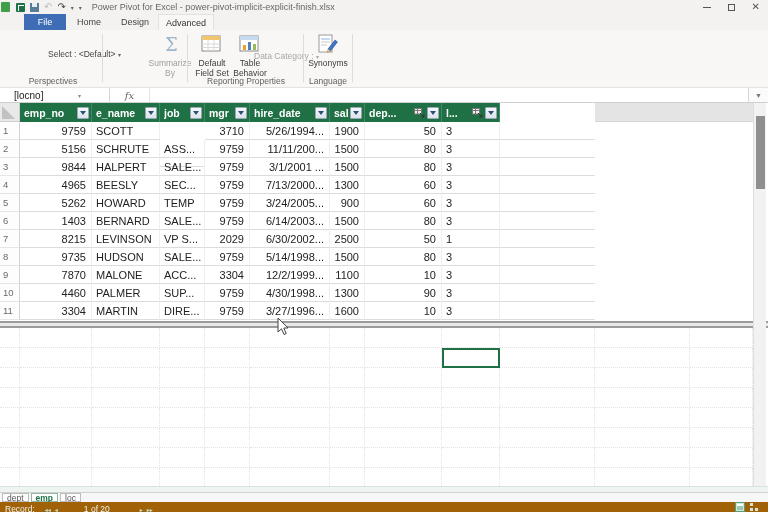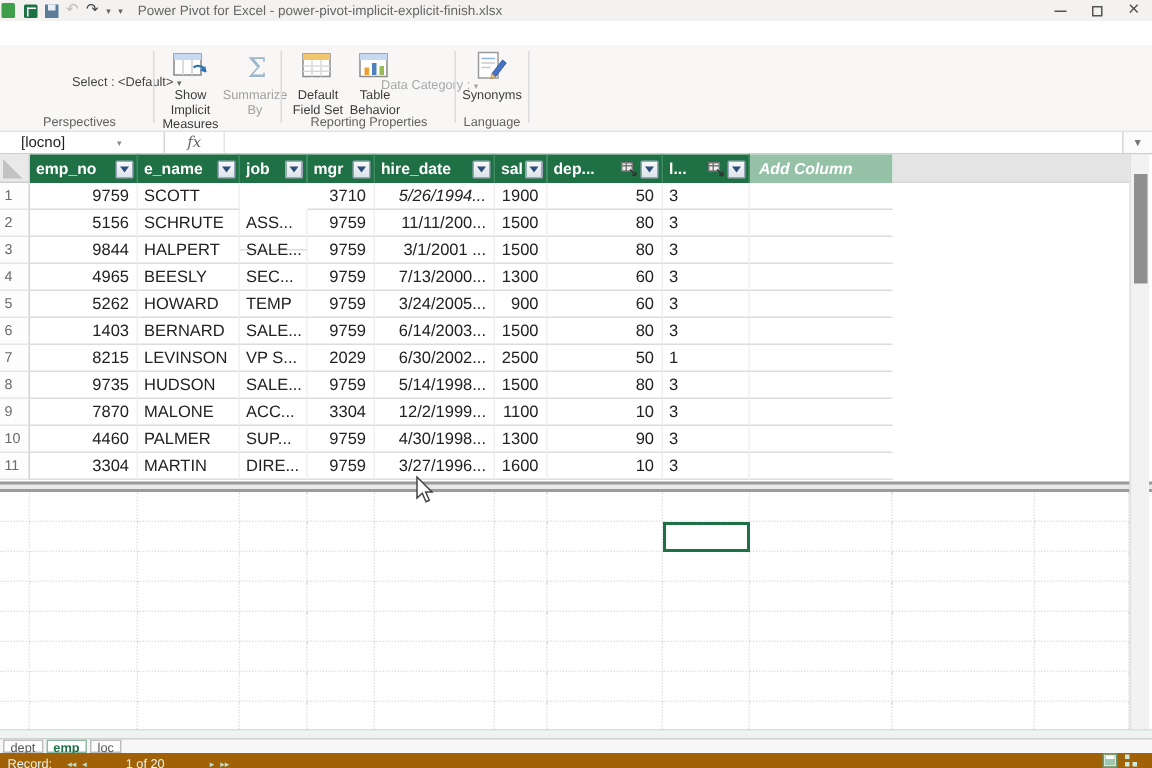--- a/index.html
+++ b/index.html
@@ -118,39 +118,36 @@
       <span class="qicon qdrop">▾</span>
     </div>
     <div class="titletext">Power Pivot for Excel - power-pivot-implicit-explicit-finish.xlsx</div>
     <div class="winctl">
       <span class="wmin"></span>
       <span class="wrest"></span>
       <span class="wclose">✕</span>
     </div>
   </div>
 
+  <div class="tabrow">
+    <div class="rtab file">File</div>
+    <div class="rtab t1">Home</div>
+    <div class="rtab t2">Design</div>
+    <div class="rtab active">Advanced</div>
+    <div class="ribbon-collapse">▲</div>
+    <div class="helpicon">?</div>
+  </div>
 
   <div class="ribbon">
     <div class="smallctl" style="left:48px; top:19px;">
       <span>Select : &lt;Default&gt;</span> <span style="font-size:6px;color:#666;">▾</span>
     </div>
     <div class="glabel" style="left:4px; width:98px;">Perspectives</div>
     <div class="rdiv" style="left:102px;"></div>
 
-    <div class="bigbtn" style="left:105px;">
-      <svg width="26" height="24" viewBox="0 0 26 24">
-        <rect x="2" y="3" width="18" height="14" fill="#fff" stroke="#888"></rect>
-          <rect x="2" y="3" width="18" height="4" fill="#c5d9f1"></rect>
-        <line x1="8" y1="7" x2="8" y2="17" stroke="#cfcfcf"></line>
-          <line x1="14" y1="7" x2="14" y2="17" stroke="#cfcfcf"></line>
-        <path d="M15 12 a5 5 0 0 1 8 3" fill="none" stroke="#2e75b6" stroke-width="1.6"></path>
-        <path d="M23 11 l0.4 4.4 -4.2 -1.4 z" fill="#2e75b6"></path>
-      </svg>
-      <span>Show Implicit Measures</span>
-    </div>
     <div class="bigbtn disabled" style="left:148px;">
       <svg width="26" height="24" viewBox="0 0 26 24">
         <text x="8" y="18" font-size="18" fill="#9db6cc" font-family="DejaVu Serif, serif">Σ</text>
       </svg>
       <span>Summarize By</span>
     </div>
     <div class="rdiv" style="left:187px;"></div>
 
     <div class="bigbtn" style="left:190px;">
       <svg width="26" height="24" viewBox="0 0 26 24">
@@ -264,30 +261,29 @@
               <rect x="0.5" y="1.5" width="7" height="5.5" fill="#f0f0f0" stroke="#777"></rect>
               <line x1="0.5" y1="3.5" x2="7.5" y2="3.5" stroke="#777"></line>
               <line x1="3.5" y1="1.5" x2="3.5" y2="7" stroke="#777"></line>
               <path d="M6 6 L10 10 M10 10 l-2.6 -0.2 M10 10 l-0.2 -2.6" stroke="#333" fill="none"></path>
             </svg>
           </span>
           <span class="fbtn">
             <span class="farrow"></span>
           </span>
         </div>
-        <div class="addcol" style="width: 95px;">Add Column</div>
       </div>
     <div id="gbody">
         <div class="grow">
           <div class="gutter">1</div>
           <div class="dcell r" style="width: 72px;">9759</div>
           <div class="dcell l" style="width: 68px;">SCOTT</div>
           <div class="dcell l" style="width: 45px; margin-top: 44px;">MA...</div>
           <div class="dcell r" style="width: 45px;">3710</div>
-          <div class="dcell r" style="width: 80px; font-style: italic;">5/26/1994...</div>
+          <div class="dcell r" style="width: 80px;">5/26/1994...</div>
           <div class="dcell r" style="width: 35px;">1900</div>
           <div class="dcell r" style="width: 77px;">50</div>
           <div class="dcell l" style="width: 58px;">3</div>
           <div class="dcell blank" style="width: 95px;"></div>
         </div>
         <div class="grow">
           <div class="gutter">2</div>
           <div class="dcell r" style="width: 72px;">5156</div>
           <div class="dcell l" style="width: 68px;">SCHRUTE</div>
           <div class="dcell l" style="width: 45px;">ASS...</div>

